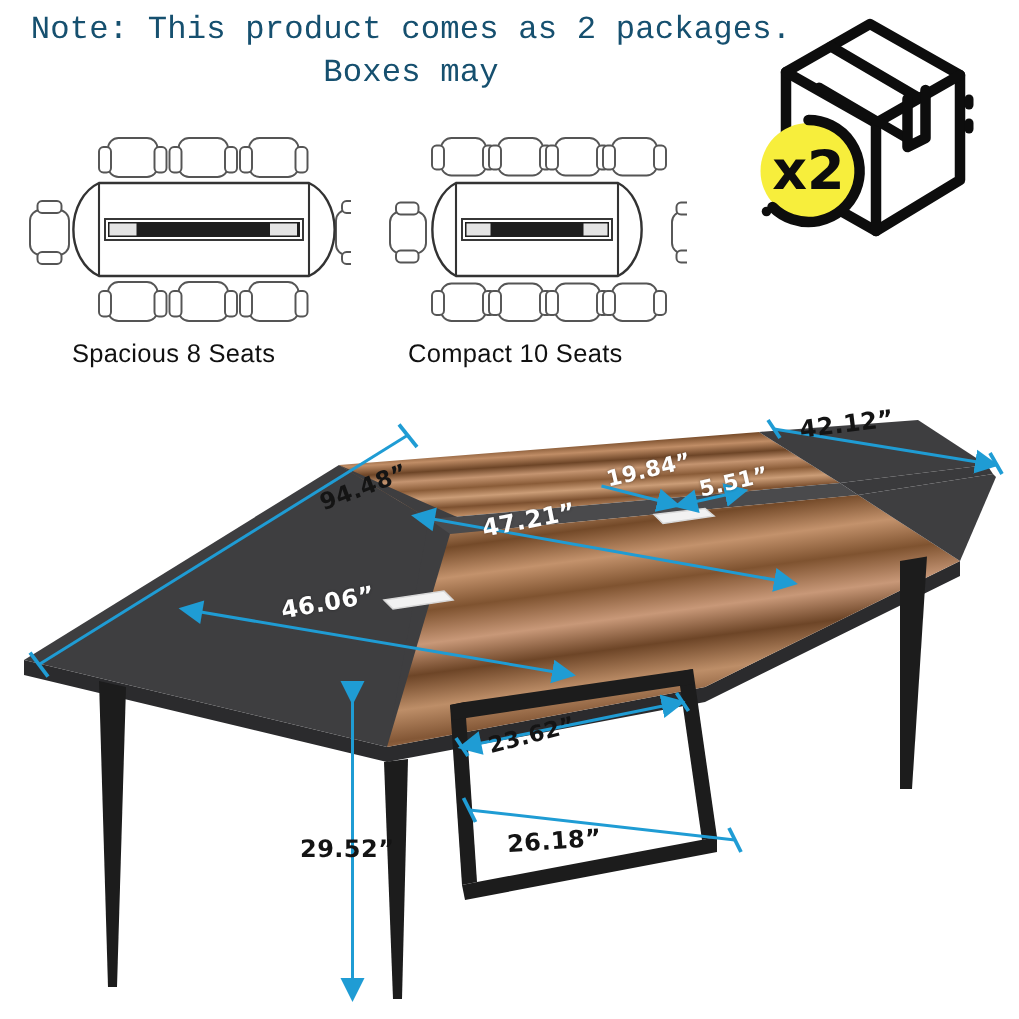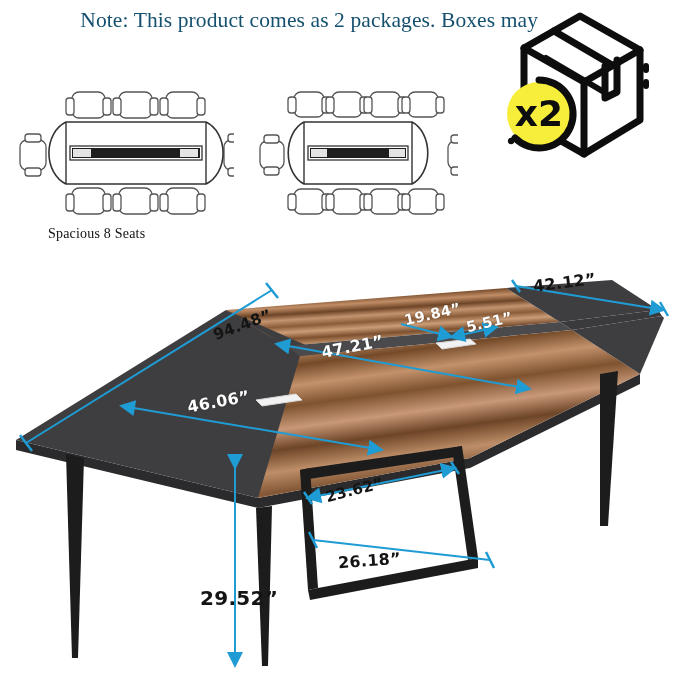--- a/index.html
+++ b/index.html
@@ -9,33 +9,33 @@
   }
   .stage{position:absolute;inset:0;}
 
   
   .note{
     position:absolute;left:8px;top:6px;width:530px;
     font-family:"Liberation Serif", serif;
     font-size:21.5px;line-height:1.33;
     color:#16506f;text-align:center;letter-spacing:.1px;
   }
-  .note .l1{display:block;text-align:right;padding-left:2px;}
+  .note .l1{display:block;text-align:center;padding-left:2px;font-family:Liberation Mono, monospace;}
   .note .l2{display:block;text-align:center;padding-right:26px;}
 
   
   .boxicon{position:absolute;left:484px;top:4px;width:166px;height:162px;}
   .boxicon svg{display:block;width:100%;height:100%;}
 
   
   .seatdiag{position:absolute;}
   .seatdiag svg{display:block;}
   .seatcap{
-    position:absolute;font-size:14px;color:#111;
-    font-family:Liberation Serif, serif;letter-spacing:.2px;white-space:nowrap;
+    position:absolute;font-size:17px;color:#111;
+    font-family:Liberation Sans, sans-serif;letter-spacing:.2px;white-space:nowrap;
   }
   #diag-8{left:14px;top:88px;}
   #cap-8{left:48px;top:226px;}
   #diag-10{left:258px;top:88px;}
   #cap-10{left:272px;top:226px;}
 
   
   .tablewrap{position:absolute;left:0;top:258px;width:679px;height:421px;}
   .tablewrap svg{display:block;width:679px;height:421px;}
 
@@ -47,21 +47,21 @@
   }
   .dim.white{color:#ffffff;text-shadow:0 0 2px rgba(0,0,0,.35);}
   #d-9448{left:212px;top:316px;transform:rotate(-20.5deg);}
   #d-4721{left:321px;top:337px;transform:rotate(-11deg);font-size:16px;}
   #d-4606{left:187px;top:392px;transform:rotate(-10deg);font-size:16px;}
   #d-1984{left:404px;top:306px;transform:rotate(-13deg);font-size:14.5px;}
   #d-551 {left:466px;top:314px;transform:rotate(-13deg);font-size:14.5px;}
   #d-4212{left:533px;top:273px;transform:rotate(-7deg);font-size:16px;}
   #d-2362{left:325px;top:481px;transform:rotate(-14.5deg);font-size:15px;}
   #d-2618{left:338px;top:551px;transform:rotate(-4deg);font-size:16px;}
-  #d-2952{left:200px;top:586px;font-size:20px;}
+  #d-2952{left:200px;top:556px;font-size:16px;}
 </style>
 </head>
 <body>
 
 <div class="stage">
 
   <div class="note">
     <span class="l1">Note: This product comes as  2 packages. Boxes may</span>
   </div>
 
@@ -215,20 +215,21 @@
         <path d="M46 34 h108 a24 33 0 0 1 0 62 h-108 a24 33 0 0 1 0 -62 z" fill="#ffffff" stroke="#333" stroke-width="1.6"></path>
         <line x1="46" y1="34" x2="46" y2="96" stroke="#333" stroke-width="1.4"></line>
         <line x1="154" y1="34" x2="154" y2="96" stroke="#333" stroke-width="1.4"></line>
         <rect x="50" y="58" width="100" height="14" fill="#ffffff" stroke="#333" stroke-width="1.3"></rect>
         <rect x="52" y="60" width="96" height="10" fill="#1e1e1e"></rect>
         <rect x="53" y="61" width="16" height="8" fill="#e4e4e4"></rect>
         <rect x="131" y="61" width="16" height="8" fill="#e4e4e4"></rect>
       </g>
     </svg>
   </div>
+  <div class="seatcap" id="cap-10">Compact 10 Seats</div>
 
   <div class="tablewrap">
     <svg viewBox="0 0 679 421" xmlns="http://www.w3.org/2000/svg">
       <defs>
         <linearGradient id="woodg" x1="0" y1="0" x2="0.35" y2="1">
           <stop offset="0%" stop-color="#b8805a"></stop>
           <stop offset="10%" stop-color="#8a5a33"></stop>
           <stop offset="18%" stop-color="#c99a74"></stop>
           <stop offset="27%" stop-color="#7a4e2c"></stop>
           <stop offset="36%" stop-color="#c08d66"></stop>

